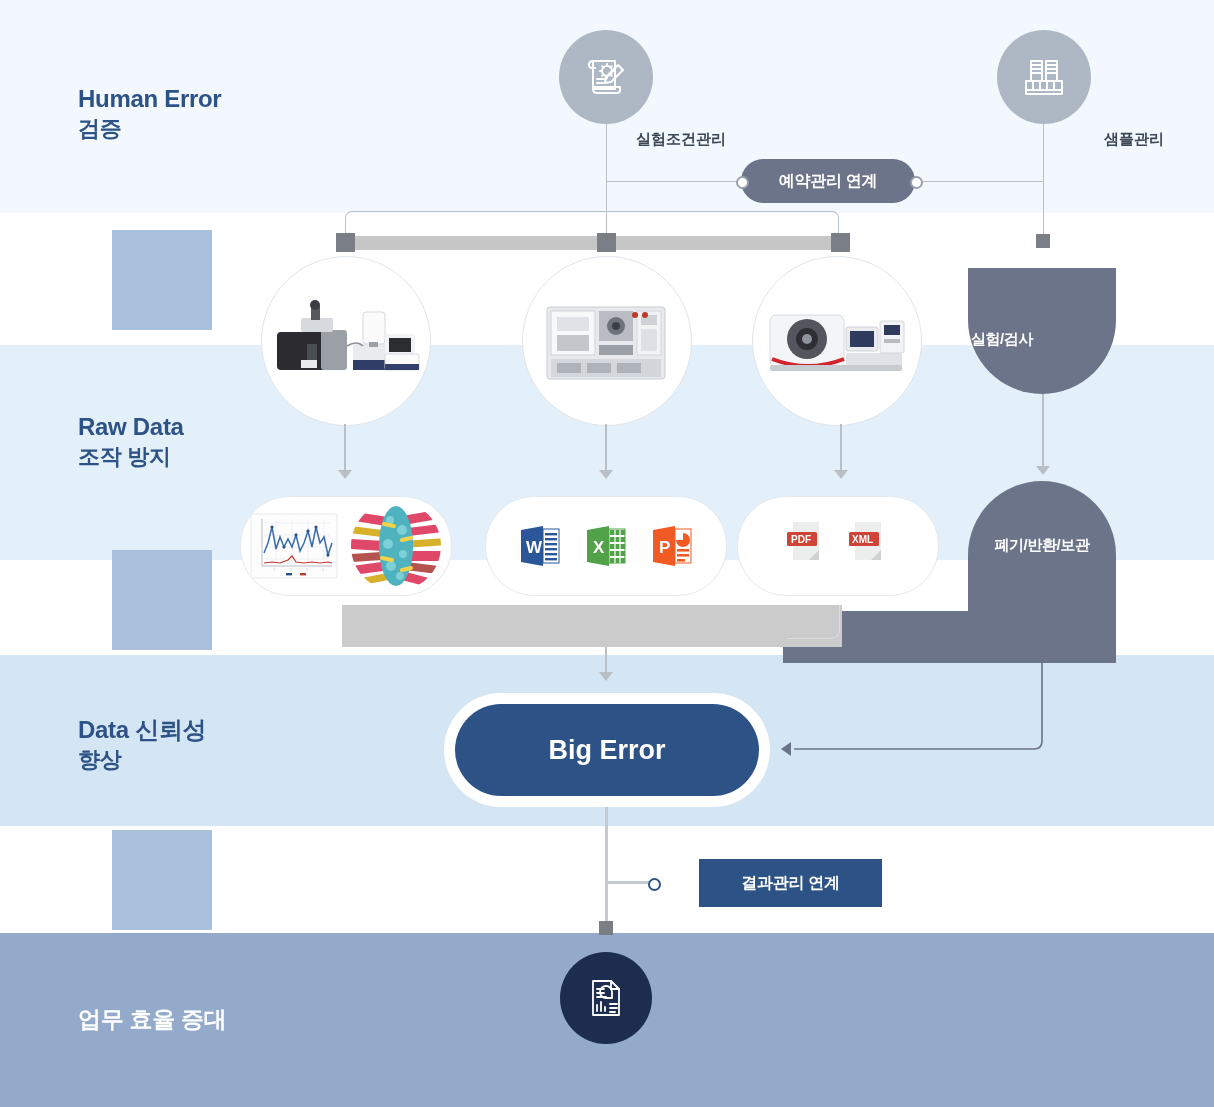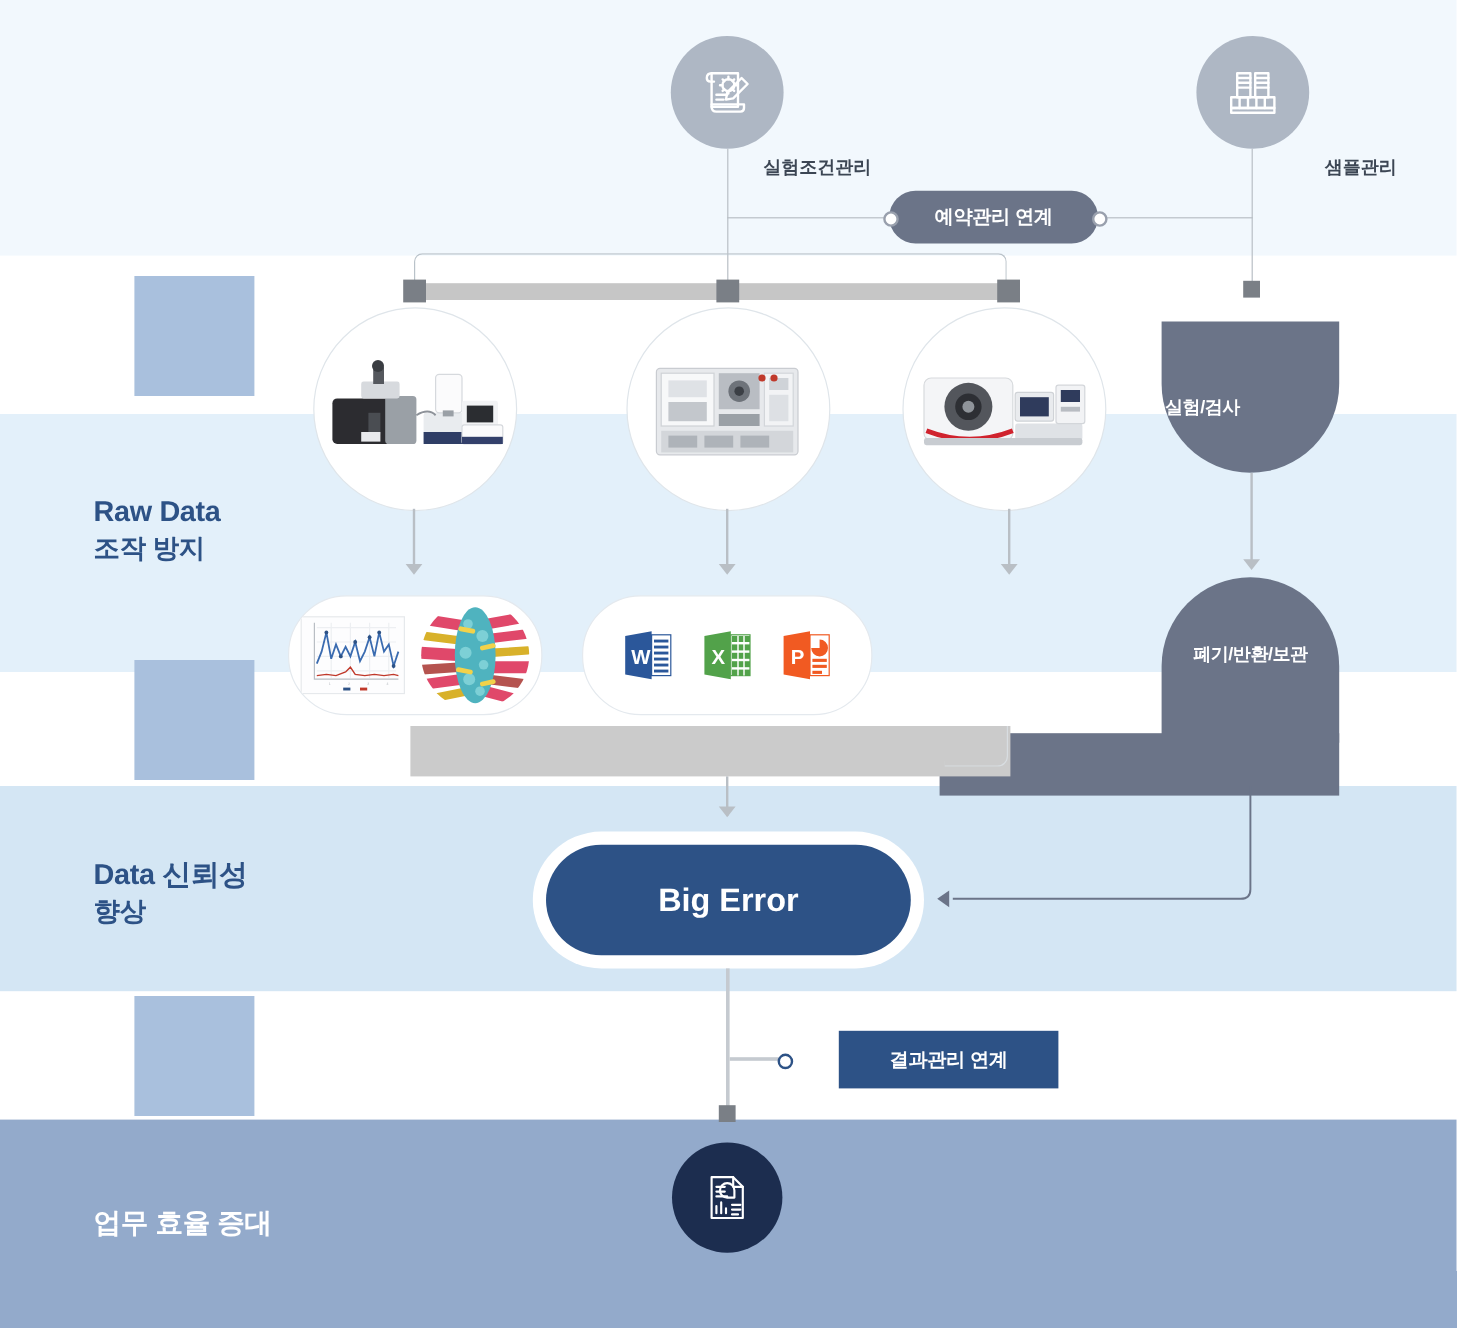--- a/index.html
+++ b/index.html
@@ -98,20 +98,24 @@
 
   <div class="band band-1"></div>
   <div class="band band-2"></div>
   <div class="band band-3"></div>
   <div class="band band-4"></div>
 
   <div class="accent accent-1"></div>
   <div class="accent accent-2"></div>
   <div class="accent accent-3"></div>
 
+  <div class="rowlabel lbl-1">
+    <span class="l1">Human Error</span>
+    <span class="l2">검증</span>
+  </div>
   <div class="rowlabel lbl-2">
     <span class="l1">Raw Data</span>
     <span class="l2">조작 방지</span>
   </div>
   <div class="rowlabel lbl-3">
     <span class="l1">Data 신뢰성</span>
     <span class="l2">향상</span>
   </div>
   <div class="rowlabel lbl-4">
     <span class="l1">업무 효율 증대</span>
@@ -342,20 +346,38 @@
         <g fill="#f15a22">
             <rect x="30" y="28" width="12" height="2.6"></rect>
             <rect x="30" y="33" width="12" height="2.6"></rect>
         <rect x="30" y="38" width="8" height="2.6"></rect>
           </g>
         <text x="12" y="32" fill="#ffffff" font-size="17" font-weight="bold" font-family="Liberation Sans, sans-serif">P</text>
       </svg>
     </span>
   </div>
 
+  <div class="cap" style="left:737px;top:496px;width:200px;gap:18px;">
+    <span class="doc-tile">
+      <svg width="48" height="58" viewBox="0 0 48 58">
+        <path d="M8 4 h26 v38 h-26 z" fill="#eceded"></path>
+        <path d="M34 42 l-10 0 l10 -10 z" fill="#cfd1d2"></path>
+        <rect x="2" y="14" width="30" height="14" rx="1.5" fill="#cf4436"></rect>
+        <text x="6" y="25" fill="#ffffff" font-size="10" font-weight="bold" font-family="Liberation Sans, sans-serif">PDF</text>
+      </svg>
+    </span>
+    <span class="doc-tile">
+      <svg width="48" height="58" viewBox="0 0 48 58">
+        <path d="M8 4 h26 v38 h-26 z" fill="#eceded"></path>
+        <path d="M34 42 l-10 0 l10 -10 z" fill="#cfd1d2"></path>
+        <rect x="2" y="14" width="30" height="14" rx="1.5" fill="#cf4436"></rect>
+        <text x="5" y="25" fill="#ffffff" font-size="10" font-weight="bold" font-family="Liberation Sans, sans-serif">XML</text>
+      </svg>
+    </span>
+  </div>
 
   <div class="shield-down" style="left:968px;top:268px;width:148px;height:126px;"></div>
   <div class="shield-text" style="left:928px;top:330px;">실험/검사</div>
   <div class="vline-thick" style="left:1042px;top:394px;height:78px;"></div>
   <div class="arrow-dn" style="left:1036px;top:466px;"></div>
 
   <div class="shield-up" style="left:968px;top:481px;width:148px;height:138px;"></div>
   <div class="shield-text" style="left:968px;top:536px;">폐기/반환/보관</div>
   <div class="shield-foot" style="left:783px;top:611px;width:333px;height:52px;"></div>
 

